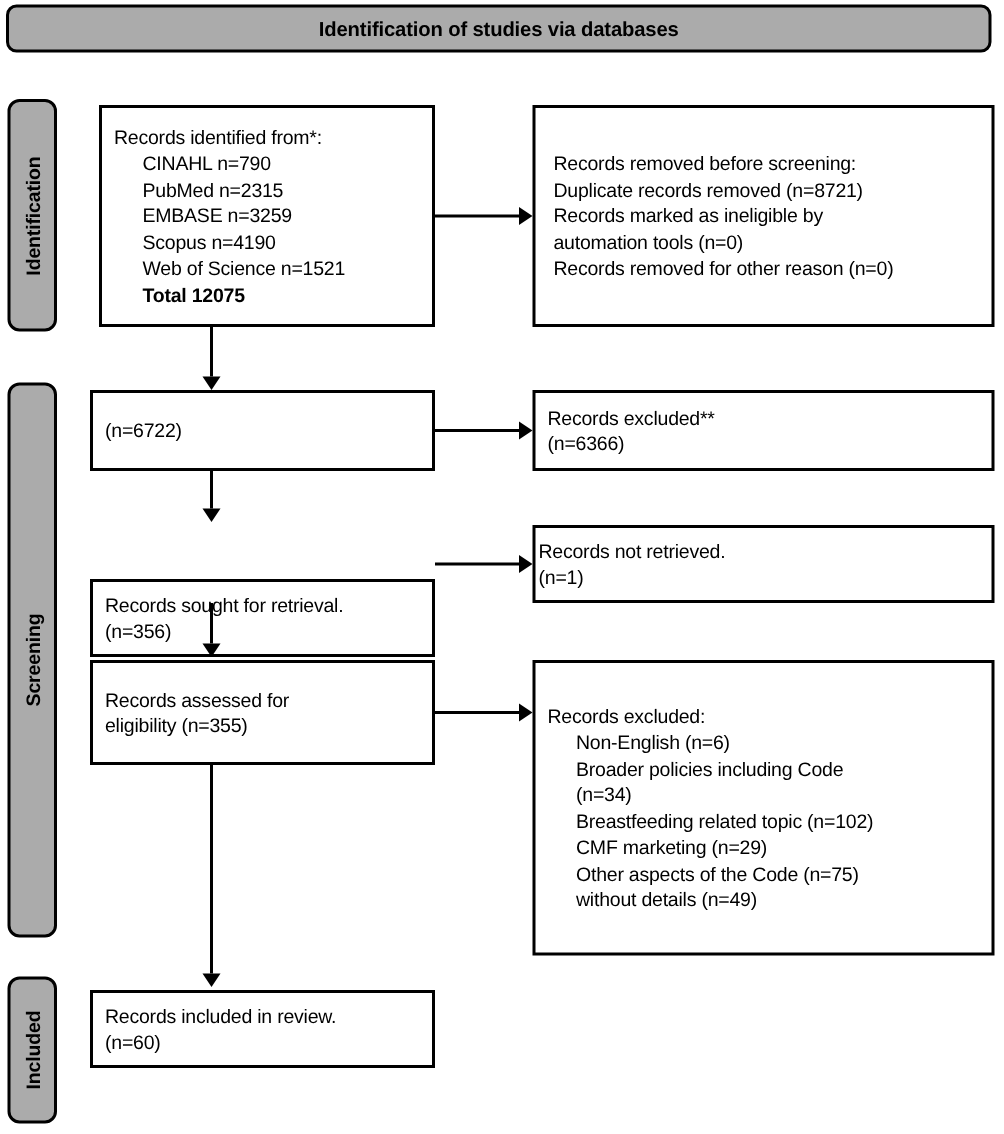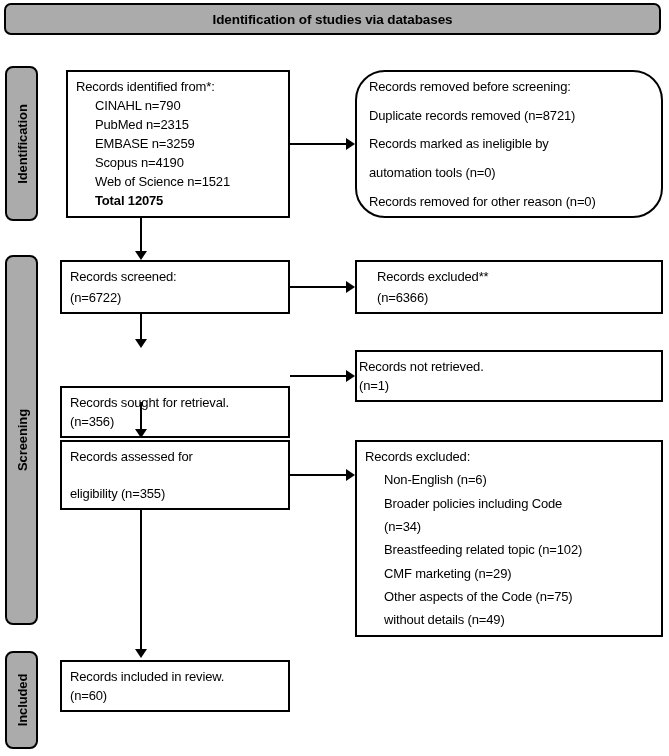--- a/index.html
+++ b/index.html
@@ -66,30 +66,30 @@
     position: absolute;
     background: #ffffff;
     border: 2px solid #000000;
     box-sizing: border-box;
     padding: 6px 8px;
     font-size: 13px;
     line-height: 17.5px;
     letter-spacing: -0.15px;
     display: flex;
     flex-direction: column;
-    justify-content: space-between;
+    justify-content: center;
   }
   .box .line { white-space: pre; }
   .box .indent { padding-left: 19px; }
   .box .bold { font-weight: bold; }
 
   #box-identified   { left: 66px;  top: 70px;  width: 224px; height: 148px; }
-  #box-removed      { left: 355px; top: 70px;  width: 308px; height: 148px; padding-left: 12px; border-radius: 30px; }
+  #box-removed      { left: 355px; top: 70px;  width: 308px; height: 148px; padding-left: 12px; }
   #box-screened     { left: 60px;  top: 260px; width: 230px; height: 54px; }
-  #box-excluded1    { left: 355px; top: 260px; width: 308px; height: 54px; padding-left: 20px; }
+  #box-excluded1    { left: 355px; top: 260px; width: 308px; height: 54px; padding-left: 8px; }
   #box-sought       { left: 60px;  top: 350px; width: 230px; height: 52px; margin-top: 36px; }
   #box-notretrieved { left: 355px; top: 350px; width: 308px; height: 52px; padding-left: 2px; }
   #box-assessed     { left: 60px;  top: 440px; width: 230px; height: 70px; }
   #box-excluded2    { left: 355px; top: 440px; width: 308px; height: 197px; }
   #box-included     { left: 60px;  top: 660px; width: 230px; height: 52px; }
 
   
   .vline {
     position: absolute;
     width: 2px;
@@ -146,21 +146,20 @@
 
   <div class="box" id="box-removed">
     <div class="line">Records removed before screening:</div>
     <div class="line">Duplicate records removed (n=8721)</div>
     <div class="line">Records marked as ineligible by</div>
     <div class="line">automation tools (n=0)</div>
     <div class="line">Records removed for other reason (n=0)</div>
   </div>
 
   <div class="box" id="box-screened">
-    <div class="line">Records screened:</div>
     <div class="line">(n=6722)</div>
   </div>
 
   <div class="box" id="box-excluded1">
     <div class="line">Records excluded**</div>
     <div class="line">(n=6366)</div>
   </div>
 
   <div class="box" id="box-sought">
     <div class="line">Records sought for retrieval.</div>

